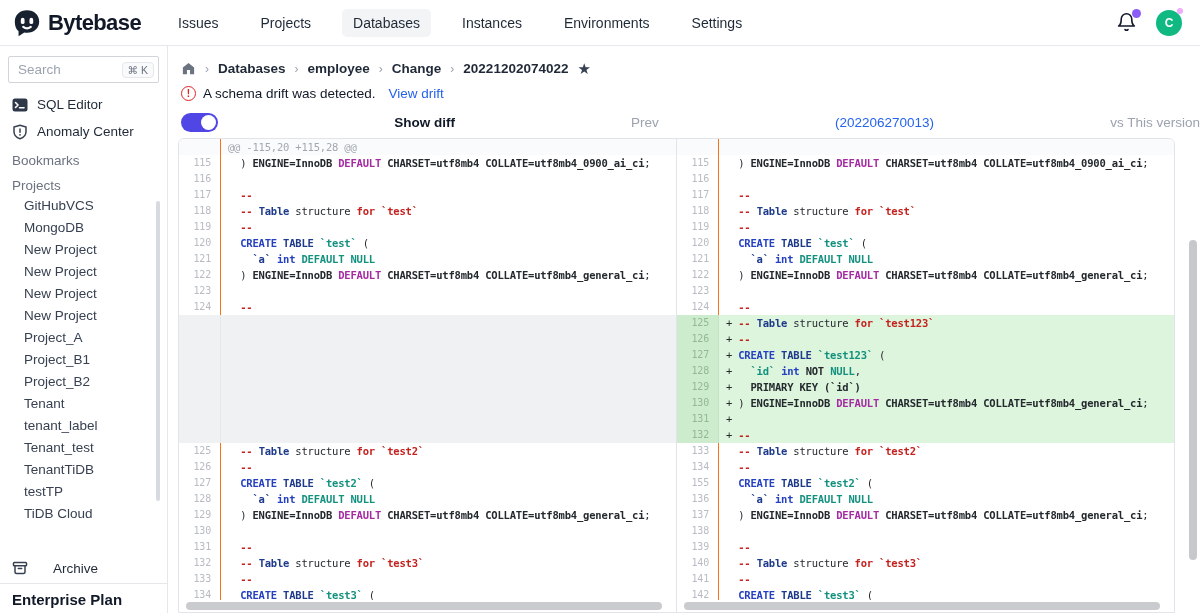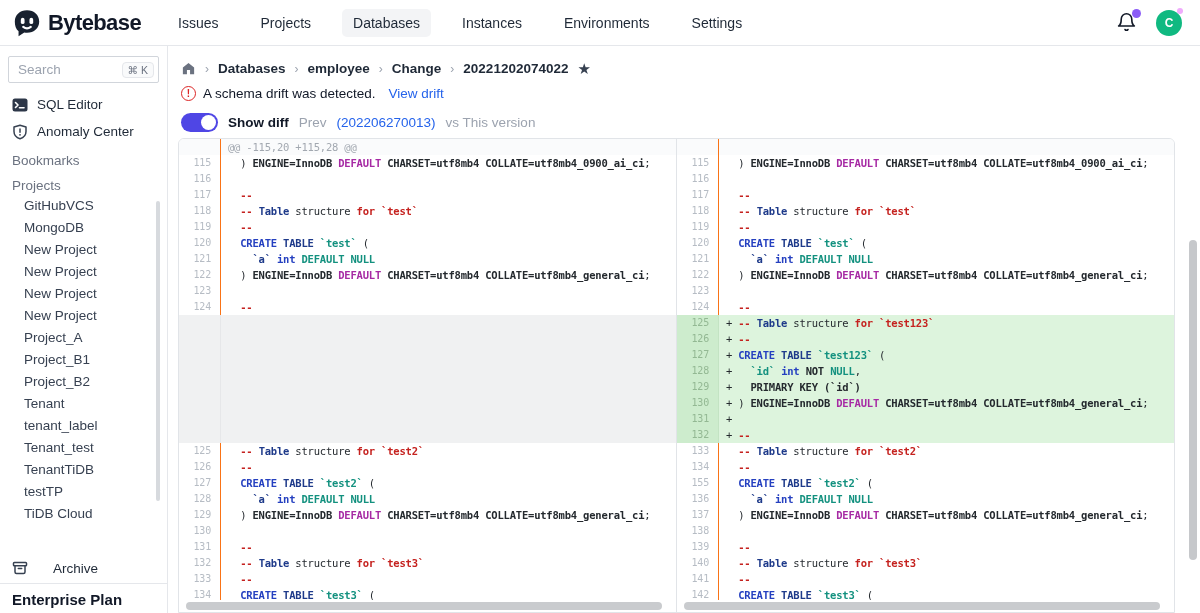--- a/index.html
+++ b/index.html
@@ -42,21 +42,21 @@
   .crumbs { display:flex; align-items:center; gap:9px; margin:15px 0 0 13px; font-size:13.5px; }
   .crumb { color:#1f2937; font-weight:600; cursor:pointer; }
   .crumb-sep { color:#9ca3af; font-size:12px; }
   .star { color:#374151; font-size:15px; cursor:pointer; line-height:1; }
 
   .alert-row { display:flex; align-items:center; gap:7px; margin:10px 0 0 13px; font-size:13.5px; color:#111827; }
   .alert-icon { width:15px; height:15px; border:1.6px solid #dc2626; border-radius:50%; color:#dc2626;
     font-size:10px; font-weight:700; display:flex; align-items:center; justify-content:center; flex:none; }
   .drift-link { color:#2563eb; cursor:pointer; margin-left:6px; }
 
-  .diffbar { display:flex; align-items:center; gap:10px; margin:12px 0 0 13px; font-size:13.5px; }
+  .diffbar { display:flex; align-items:center; gap:10px; margin:12px 0 0 13px; font-size:13.5px;justify-content:space-between; }
   .toggle { position:relative; width:37px; height:19px; border-radius:10px; background:#4f46e5; cursor:pointer; flex:none; }
   .toggle-knob { position:absolute; top:2px; right:2px; width:15px; height:15px; border-radius:50%; background:#fff; }
   .toggle-label { font-weight:700; color:#111827; }
   .muted { color:#9ca3af; }
   .ver-link { color:#2563eb; cursor:pointer; }
 
   
   .diff-card { position:absolute; left:10px; right:25px; top:92px; bottom:0;
     border:1px solid #e1e4e8; border-radius:6px 6px 0 0; background:#fff; display:flex; overflow:hidden; }
   .pane { flex:1; min-width:0; position:relative; }

